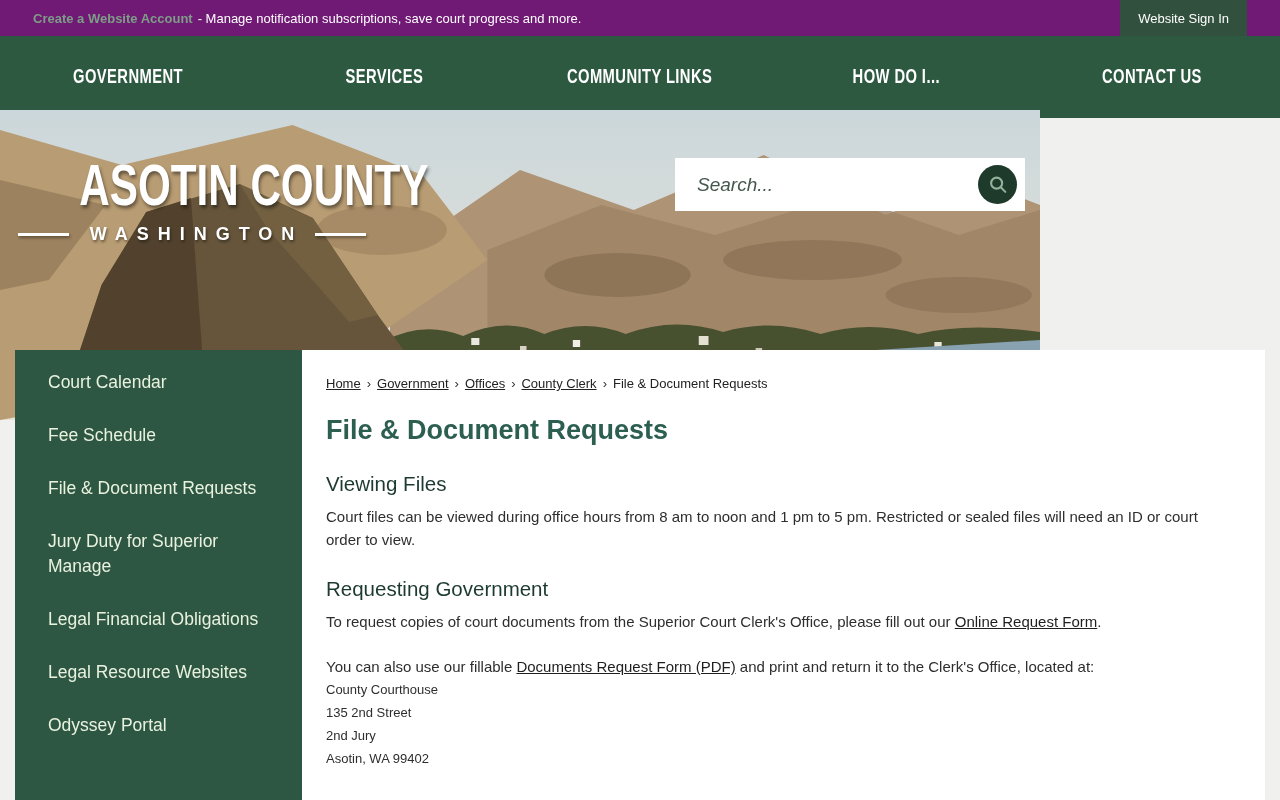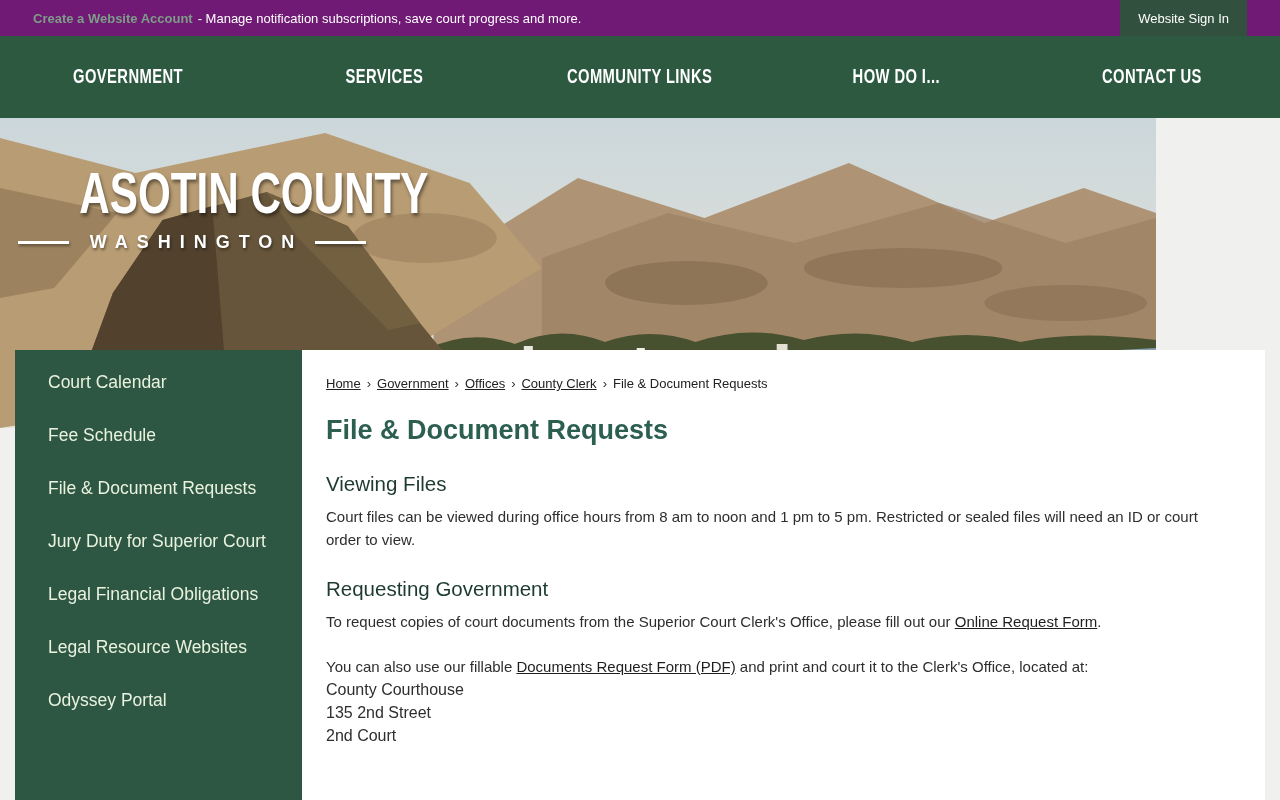--- a/index.html
+++ b/index.html
@@ -12,21 +12,21 @@
   .topbar .acct-link { color:#7e9c88; font-size:13px; font-weight:bold; cursor:pointer; }
   .topbar .acct-text { color:#ffffff; font-size:13px; margin-left:5px; }
   .signin-btn { position:absolute; right:33px; top:0; height:36px; padding:0 18px; background:#31503e; color:#ffffff; font-size:13px; display:flex; align-items:center; cursor:pointer; border:none; }
 
   
   .mainnav { height:82px; background:#2d5941; display:flex; }
   .mainnav .nav-item { flex:1; display:flex; align-items:center; justify-content:center; cursor:pointer; }
   .mainnav .nav-label { color:#ffffff; font-weight:bold; font-size:18px; letter-spacing:.5px; display:inline-block; transform:scaleX(.82) scaleY(1.08); white-space:nowrap; }
 
   
-  .hero { position:absolute; top:118px; left:0; width:1156px; height:310px; overflow:hidden; }
+  .hero { position:absolute; top:110px; left:0; width:1040px; height:310px; overflow:hidden; }
   .hero svg.scene { position:absolute; inset:0; width:100%; height:100%; }
   .logo { position:absolute; left:18px; top:42px; width:348px; text-align:center; color:#fff; }
   .logo-title { font-size:57px; font-weight:bold; white-space:nowrap; display:inline-block; transform:scaleX(.74); transform-origin:center; text-shadow:2px 3px 4px rgba(0,0,0,.45); letter-spacing:0; }
   .logo-sub { margin-top:6px; display:flex; align-items:center; justify-content:center; gap:12px; }
   .logo-sub .rule { width:58px; height:3px; background:#ffffff; box-shadow:1px 2px 3px rgba(0,0,0,.4); }
   .logo-sub .sub-text { font-size:18px; font-weight:bold; letter-spacing:9px; text-indent:9px; text-shadow:1px 2px 3px rgba(0,0,0,.45); white-space:nowrap; }
 
   .searchbox { position:absolute; right:15px; top:48px; width:350px; height:53px; background:#ffffff; display:flex; align-items:center; padding:0 8px 0 22px; }
   .searchbox input { flex:1; border:none; outline:none; font-family:"Liberation Sans", sans-serif; font-size:19px; font-style:italic; color:#3f544b; background:transparent; }
   .searchbox input::placeholder { color:#44584e; font-style:italic; opacity:1; }
@@ -44,21 +44,21 @@
   .breadcrumb { font-size:13px; color:#222; display:flex; flex-wrap:wrap; align-items:center; }
   .breadcrumb a { color:#222; text-decoration:underline; cursor:pointer; }
   .breadcrumb .sep { margin:0 6px; color:#333; }
   .breadcrumb .current { color:#222; }
 
   h1.page-title { margin-top:24px; font-size:27px; color:#2d5f51; font-weight:bold; }
   h2.section-heading { margin-top:26px; font-size:20.5px; color:#1c3a31; font-weight:normal; }
   .main p { margin-top:9px; font-size:15px; line-height:23px; color:#2e2e2e; max-width:900px; }
   .main p a { color:#1f1f1f; text-decoration:underline; cursor:pointer; }
   .para-gap { margin-top:22px !important; }
-  .address div { font-size:16px; line-height:23px; color:#2e2e2e; }
+  .address div { font-size:13px; line-height:23px; color:#2e2e2e; }
 </style>
 </head>
 <body>
 
 <div class="page">
 
   <div class="topbar">
     <span class="acct-link">Create a Website Account</span>
     <span class="acct-text">- Manage notification subscriptions, save court progress and more.</span>
     <button class="signin-btn">Website Sign In</button>
@@ -133,30 +133,39 @@
 
     <div class="logo">
       <div class="logo-title">ASOTIN COUNTY</div>
       <div class="logo-sub">
         <span class="rule"></span>
         <span class="sub-text">WASHINGTON</span>
         <span class="rule"></span>
       </div>
     </div>
 
+    <div class="searchbox">
+      <input type="text" placeholder="Search..." style="">
+      <button class="search-btn">
+        <svg width="22" height="22" viewBox="0 0 24 24" fill="none">
+          <circle cx="10.5" cy="10" r="6" stroke="#93b29b" stroke-width="2.3"></circle>
+          <line x1="15" y1="14.5" x2="20" y2="19.5" stroke="#93b29b" stroke-width="2.3" stroke-linecap="round"></line>
+        </svg>
+      </button>
+    </div>
   </div>
 
   <div class="panel">
 
     <div class="sidebar">
       <ul>
         <li><span>Court Calendar</span></li>
         <li><span>Fee Schedule</span></li>
         <li><span>File &amp; Document Requests</span></li>
-        <li><span>Jury Duty for Superior Court</span></li>
+        <li><span>Jury Duty for Superior Manage</span></li>
         <li><span>Legal Financial Obligations</span></li>
         <li><span>Legal Resource Websites</span></li>
         <li><span>Odyssey Portal</span></li>
       </ul>
     </div>
 
     <div class="main">
 
       <div class="breadcrumb">
         <a>Home</a>
@@ -171,24 +180,25 @@
       </div>
 
       <h1 class="page-title">File &amp; Document Requests</h1>
 
       <h2 class="section-heading">Viewing Files</h2>
       <p>Court files can be viewed during office hours from 8 am to noon and 1 pm to 5 pm. Restricted or sealed files will need an ID or court order to view.</p>
 
       <h2 class="section-heading">Requesting Government</h2>
       <p><span>To request copies of court documents from the Superior Court Clerk's Office, please fill out our </span><a>Online Request Form</a><span>.</span></p>
 
-      <p class="para-gap"><span>You can also use our fillable </span><a>Documents Request Form (PDF)</a><span> and print and court it to the Clerk's Office, located at:</span></p>
+      <p class="para-gap"><span>You can also use our fillable </span><a>Documents Request Form (PDF)</a><span> and print and return it to the Clerk's Office, located at:</span></p>
 
       <div class="address">
         <div>County Courthouse</div>
         <div>135 2nd Street</div>
-        <div>2nd Court</div>
+        <div>2nd Jury</div>
+        <div>Asotin, WA 99402</div>
       </div>
 
     </div>
   </div>
 
 </div>
 
 </body></html>

